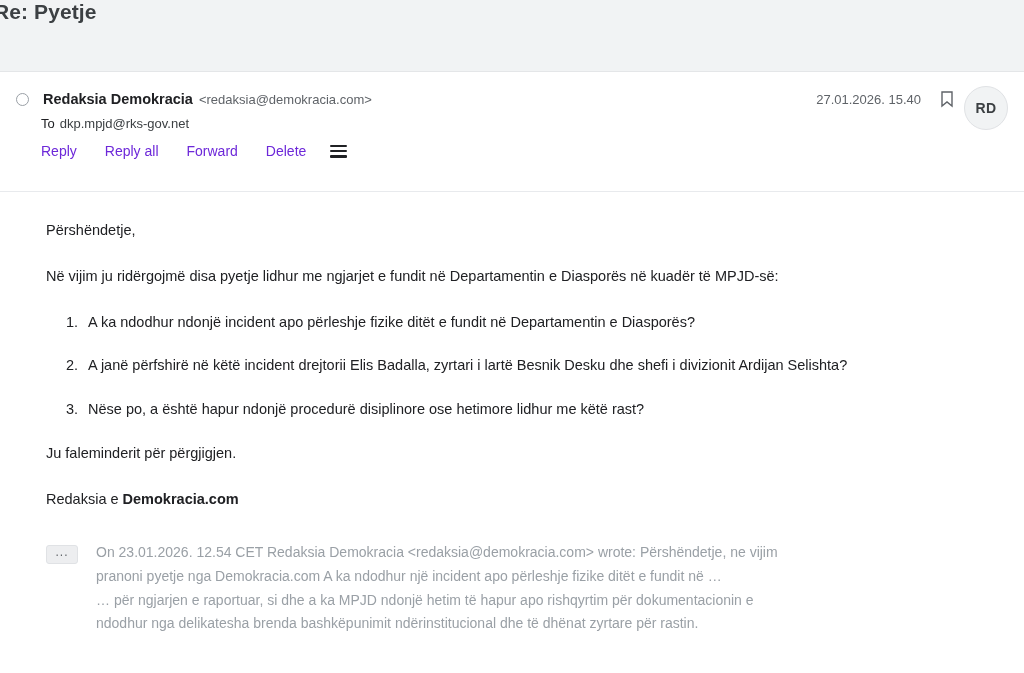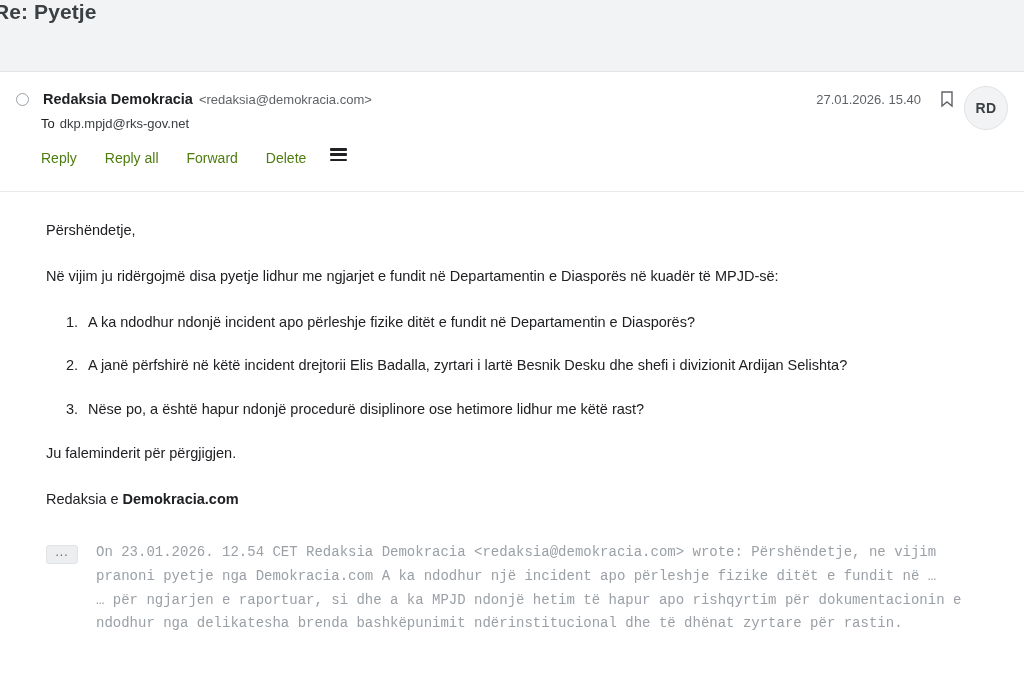--- a/index.html
+++ b/index.html
@@ -128,25 +128,24 @@
   }
 
   .actions-row {
     display: flex;
     align-items: center;
     padding-left: 41px;
     margin-top: 12px;
   }
   .action-link {
     font-size: 14px;
-    color: #4d7c0f;
+    color: #6d28d9;
     margin-right: 28px;
     cursor: pointer;
     text-decoration: none;
-    margin-top: 7px;
   }
   .more-menu {
     display: inline-flex;
     flex-direction: column;
     justify-content: space-between;
     width: 17px;
     height: 13px;
     cursor: pointer;
     margin-left: -4px;
   }
@@ -198,21 +197,21 @@
     cursor: pointer;
     flex: 0 0 auto;
     margin-top: 3px;
   }
   .quote-text {
     margin-left: 18px;
     font-size: 14px;
     line-height: 1.55;
     color: #9aa0a6;
   }
-  .quote-text p { margin: 0 4px 2px 0; font-family: Liberation Mono, monospace; }
+  .quote-text p { margin: 0 4px 2px 0; }
 </style>
 </head>
 <body>
 
 <div class="app">
 
   <div class="subject-bar">
     <div class="subject-text">Re: Pyetje</div>
   </div>
 

